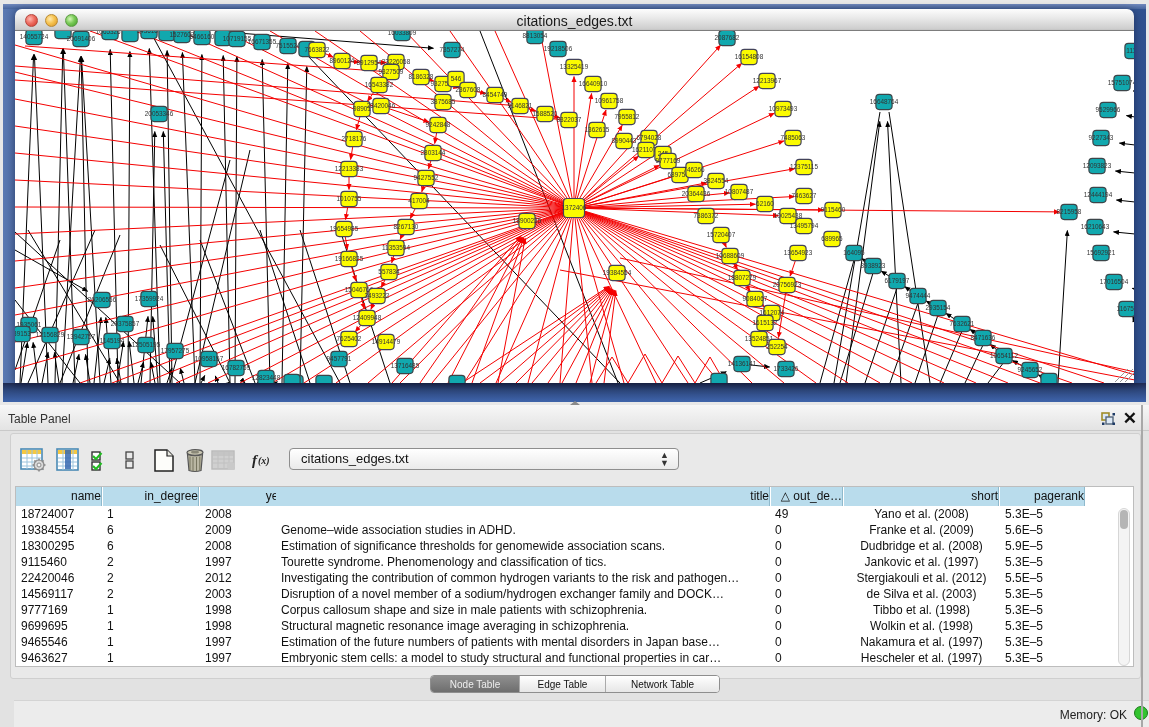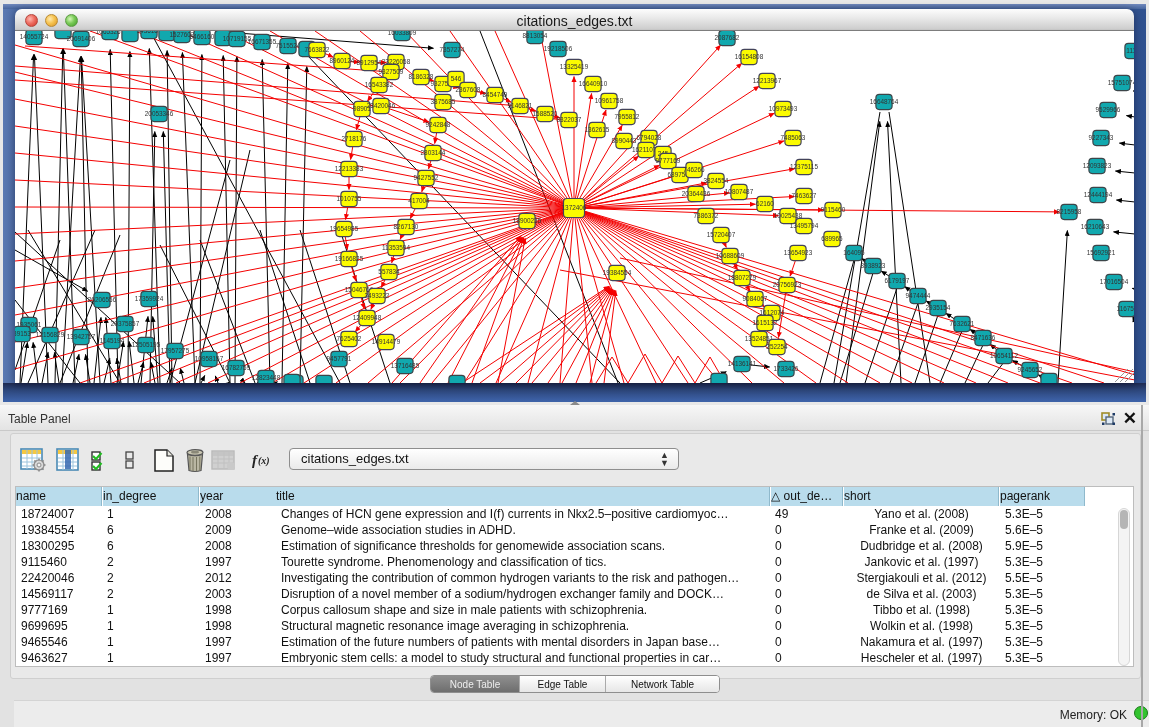--- a/index.html
+++ b/index.html
@@ -34,21 +34,21 @@
   border:1px solid #cfcfcf;border-radius:3px}
 
 #toolbar{position:absolute;left:0;top:0;width:100%;height:50px}
 .tbi{position:absolute;top:14px}
 #combo{position:absolute;left:278px;top:14px;width:390px;height:22px;background:linear-gradient(#fff,#eaeaea);
   border:1px solid #8e8e8e;border-radius:4px;font-size:13px;color:#111;line-height:20px;padding-left:11px}
 #combo .step{position:absolute;right:9px;top:2px;font-size:9px;color:#333;line-height:8px;text-align:center}
 
 #tbl{position:absolute;left:4px;top:52px;width:1119px;height:181px;background:#fff;border:1px solid #bdbdbd}
 .th{position:absolute;top:0;height:19px;background:#b9dcec;border-right:1px solid #8fb9cc;
-  font-size:12px;color:#111;text-align:left;line-height:19px}
+  font-size:12px;color:#111;text-align:right;line-height:19px}
 .tr{position:absolute;left:0;width:100%;height:16px;font-size:12px;color:#111;white-space:nowrap}
 .tr div{position:absolute;top:0;height:16px;line-height:15px;overflow:hidden}
 .c0{left:5px;width:80px}.c1{left:91px;width:90px}.c2{left:189px;width:70px}
 .c3{left:265px;width:489px}.c4{left:759px;width:68px}.c5{left:828px;width:155px;text-align:center}
 .c6{left:989px;width:88px}
 
 #sbar{position:absolute;right:3px;top:21px;width:12px;height:158px;background:#f4f4f4;border:1px solid #d6d6d6;border-radius:6px}
 #sthumb{position:absolute;left:1px;top:1px;width:8px;height:19px;background:#b5b5b5;border-radius:5px}
 
 #tabs{position:absolute;left:430px;top:270px;height:18px;display:flex;border:1px solid #8e8e8e;border-radius:4px;overflow:hidden;background:#fff}
@@ -948,21 +948,20 @@
         <div class="th" style="left:184px;width:90px">year</div>
         <div class="th" style="left:260px;width:494px">title</div>
         <div class="th" style="left:755px;width:72px">△ out_de…</div>
         <div class="th" style="left:828px;width:155px">short</div>
         <div class="th" style="left:984px;width:85px">pagerank</div>
         <div id="rows" style="position:absolute;left:0;top:20px;width:100%">
 <div class="tr" style="top:0px">
               <div class="c0">18724007</div>
               <div class="c1">1</div>
               <div class="c2">2008</div>
-              <div class="c3">Changes of HCN gene expression and I(f) currents in Nkx2.5–positive cardiomyoc…</div>
               <div class="c4">49</div>
               <div class="c5">Yano et al. (2008)</div>
               <div class="c6">5.3E–5</div>
             </div>
 <div class="tr" style="top:16px">
               <div class="c0">19384554</div>
               <div class="c1">6</div>
               <div class="c2">2009</div>
               <div class="c3">Genome–wide association studies in ADHD.</div>
               <div class="c4">0</div>

